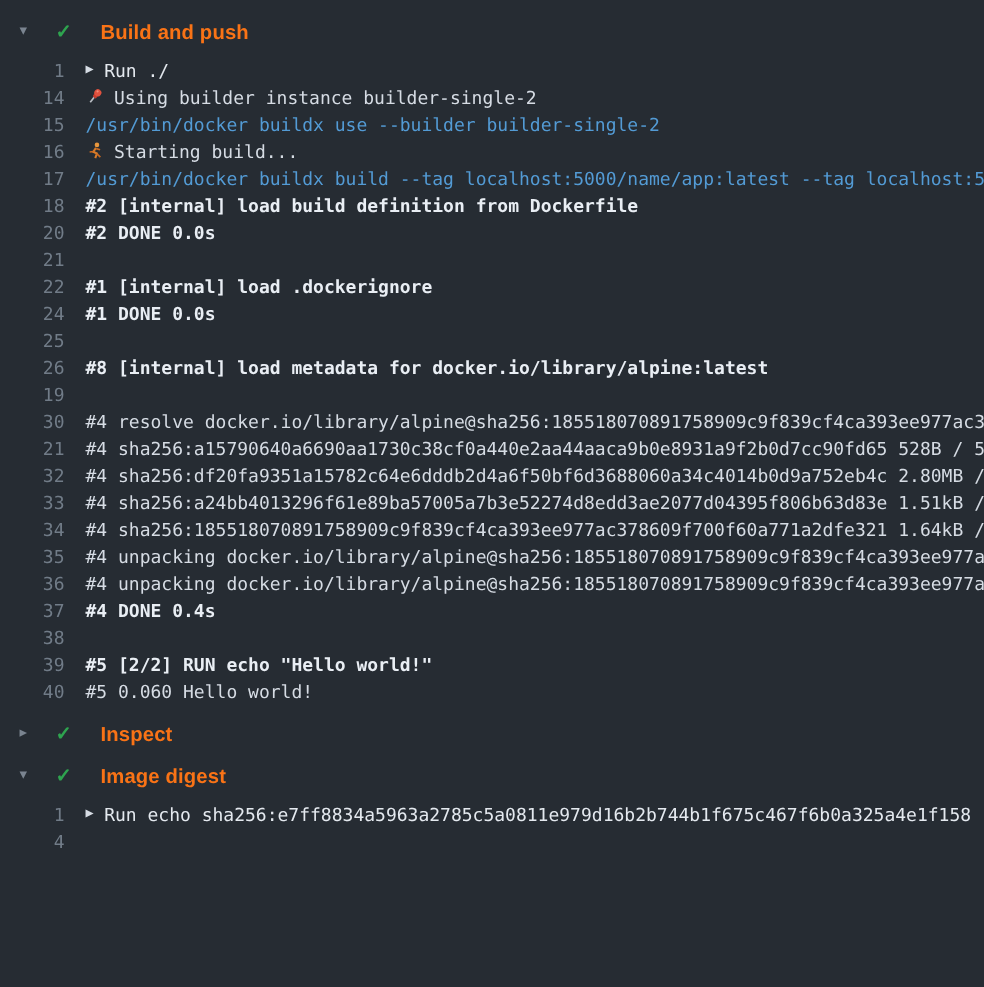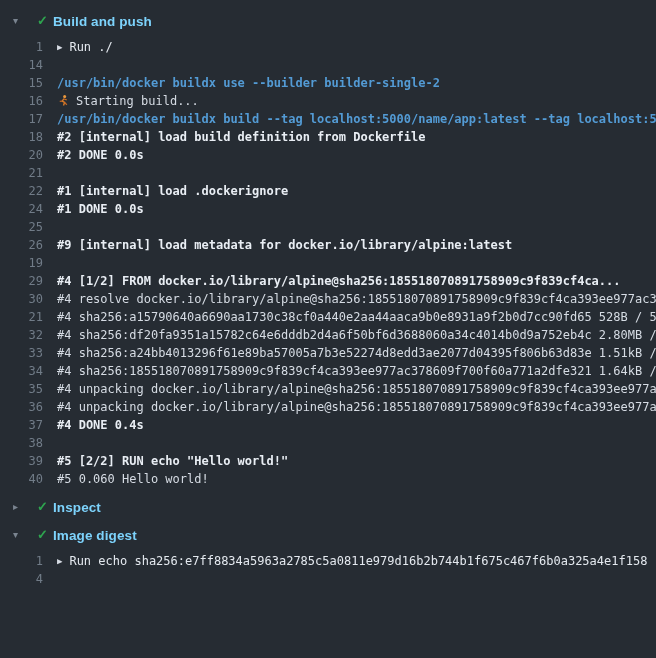--- a/index.html
+++ b/index.html
@@ -19,79 +19,86 @@
   .twisty {
     width:16px; flex-shrink:0;
     color:#7a8490; font-size:10px; line-height:26px;
     text-align:left;
   }
   .check {
     width:16px; flex-shrink:0; margin-left:8px;
     color:#2ea44f; font-weight:bold; font-size:13px; line-height:26px;
   }
   .section-label {
-    color:#7dd3fc; font-size:13.5px; font-weight:bold;
+    margin-left:14px;
+    color:#f97316; font-size:13.5px; font-weight:bold;
     letter-spacing:0.1px;
   }
 
   .log-lines { margin-top:4px; margin-bottom:6px; }
   .log-line {
     display:flex; height:18px; line-height:18px;
     font-family:"DejaVu Sans Mono","Liberation Mono",monospace;
     font-size:12px;
     overflow:hidden; white-space:pre;
   }
   .gutter {
     width:43px; flex-shrink:0; text-align:right;
     color:#717c88; cursor:pointer;
   }
   .line-content {
     margin-left:14px; white-space:pre;
     color:#d6dce4; display:flex; align-items:center;
   }
   .line-content.normal { color:#d6dce4; }
   .line-content.bold   { color:#e9eef4; font-weight:bold; }
-  .line-content.command{ color:#539bd5; font-weight:bold; }
+  .line-content.command{ color:#539bd5; font-weight:normal; }
   .line-content.run    { color:#e4e9ef; }
 
   .play-icon {
     font-size:9px; color:#d6dce4; margin-right:7px;
     display:inline-block; transform:translateY(-0.5px);
   }
   .emoji-icon { width:13px; height:14px; margin-right:6px; display:inline-block; }
   .section-gap { height:2px; }
 </style>
 </head>
 <body>
 
 <div class="log-viewer" id="log-viewer">
     <div class="section-header">
       <span class="twisty">▾</span>
       <span class="check">✓</span>
       <span class="section-label">Build and push</span>
     </div>
     <div class="log-lines">
       <div class="log-line"><span class="gutter">1</span><span class="line-content run"><span class="play-icon">▶</span><span>Run ./</span></span></div>
-      <div class="log-line"><span class="gutter">14</span></div>
+      <div class="log-line"><span class="gutter">14</span><span class="line-content normal"><svg class="emoji-icon" viewBox="0 0 16 16">
+            <g transform="rotate(38 8 7)">
+              <rect x="7.1" y="8.2" width="1.4" height="5.2" fill="#b9bec4"></rect>
+              <rect x="6.2" y="2.8" width="3.4" height="5.6" rx="1" fill="#c93c2e"></rect>
+              <circle cx="7.9" cy="3.4" r="2.9" fill="#e0523f"></circle>
+              <circle cx="7" cy="2.6" r="0.9" fill="#f08a77"></circle>
+            </g>
+          </svg><span>Using builder instance builder-single-2</span></span></div>
       <div class="log-line"><span class="gutter">15</span><span class="line-content command"><span>/usr/bin/docker buildx use --builder builder-single-2</span></span></div>
       <div class="log-line"><span class="gutter">16</span><span class="line-content normal"><svg class="emoji-icon" viewBox="0 0 16 16">
             <circle cx="9.4" cy="2.6" r="1.9" fill="#e8973d"></circle>
             <path d="M8.6 5 L6.4 8.2 L9.4 9.6 L8 13.4" stroke="#d87c2a" stroke-width="1.7" fill="none"></path>
             <path d="M8.8 5.6 L12 6.6 M6.6 8 L3.4 8.4 M9.2 9.8 L12.2 12.6" stroke="#c96a22" stroke-width="1.4" fill="none"></path>
           </svg><span>Starting build...</span></span></div>
       <div class="log-line"><span class="gutter">17</span><span class="line-content command"><span>/usr/bin/docker buildx build --tag localhost:5000/name/app:latest --tag localhost:50</span></span></div>
       <div class="log-line"><span class="gutter">18</span><span class="line-content bold"><span>#2 [internal] load build definition from Dockerfile</span></span></div>
       <div class="log-line"><span class="gutter">20</span><span class="line-content bold"><span>#2 DONE 0.0s</span></span></div>
       <div class="log-line"><span class="gutter">21</span><span class="line-content normal"><span></span></span></div>
       <div class="log-line"><span class="gutter">22</span><span class="line-content bold"><span>#1 [internal] load .dockerignore</span></span></div>
       <div class="log-line"><span class="gutter">24</span><span class="line-content bold"><span>#1 DONE 0.0s</span></span></div>
       <div class="log-line"><span class="gutter">25</span><span class="line-content normal"><span></span></span></div>
-      <div class="log-line"><span class="gutter">26</span><span class="line-content bold"><span>#9 [internal] load metadata for docker.io/library/alpine:latest</span></span></div>
+      <div class="log-line"><span class="gutter">26</span><span class="line-content bold"><span>#8 [internal] load metadata for docker.io/library/alpine:latest</span></span></div>
       <div class="log-line"><span class="gutter">19</span><span class="line-content normal"><span></span></span></div>
-      <div class="log-line"><span class="gutter">29</span><span class="line-content bold"><span>#4 [1/2] FROM docker.io/library/alpine@sha256:185518070891758909c9f839cf4ca...</span></span></div>
       <div class="log-line"><span class="gutter">30</span><span class="line-content normal"><span>#4 resolve docker.io/library/alpine@sha256:185518070891758909c9f839cf4ca393ee977ac3</span></span></div>
       <div class="log-line"><span class="gutter">21</span><span class="line-content normal"><span>#4 sha256:a15790640a6690aa1730c38cf0a440e2aa44aaca9b0e8931a9f2b0d7cc90fd65 528B / 5</span></span></div>
       <div class="log-line"><span class="gutter">32</span><span class="line-content normal"><span>#4 sha256:df20fa9351a15782c64e6dddb2d4a6f50bf6d3688060a34c4014b0d9a752eb4c 2.80MB /</span></span></div>
       <div class="log-line"><span class="gutter">33</span><span class="line-content normal"><span>#4 sha256:a24bb4013296f61e89ba57005a7b3e52274d8edd3ae2077d04395f806b63d83e 1.51kB /</span></span></div>
       <div class="log-line"><span class="gutter">34</span><span class="line-content normal"><span>#4 sha256:185518070891758909c9f839cf4ca393ee977ac378609f700f60a771a2dfe321 1.64kB /</span></span></div>
       <div class="log-line"><span class="gutter">35</span><span class="line-content normal"><span>#4 unpacking docker.io/library/alpine@sha256:185518070891758909c9f839cf4ca393ee977a</span></span></div>
       <div class="log-line"><span class="gutter">36</span><span class="line-content normal"><span>#4 unpacking docker.io/library/alpine@sha256:185518070891758909c9f839cf4ca393ee977a</span></span></div>
       <div class="log-line"><span class="gutter">37</span><span class="line-content bold"><span>#4 DONE 0.4s</span></span></div>
       <div class="log-line"><span class="gutter">38</span><span class="line-content normal"><span></span></span></div>
       <div class="log-line"><span class="gutter">39</span><span class="line-content bold"><span>#5 [2/2] RUN echo "Hello world!"</span></span></div>

